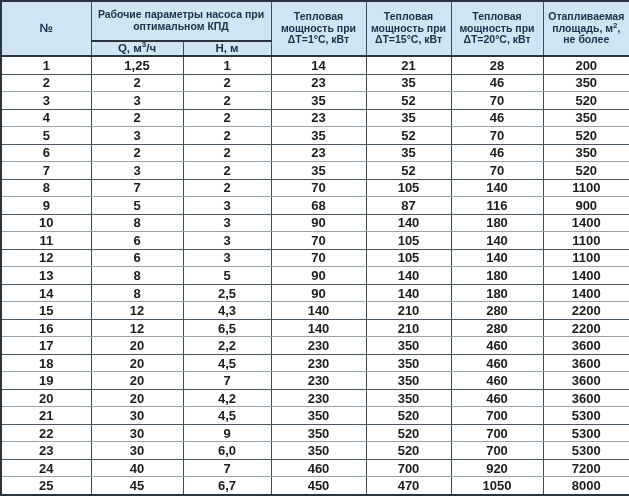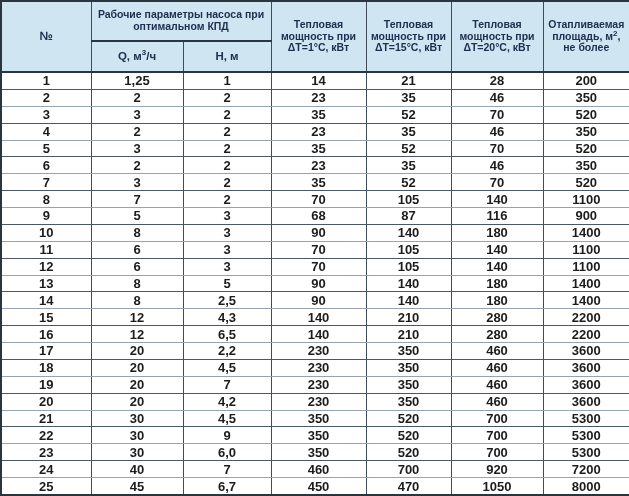--- a/index.html
+++ b/index.html
@@ -35,21 +35,21 @@
   
   thead th {
     background: #cfe5f2;
     color: #20304f;
     font-weight: bold;
     font-size: 10.5px;
     line-height: 1.12;
     border-bottom: 2px solid #2b3540;
   }
   thead tr.h1 th { height: 40px; }
-  thead tr.h2 th { height: 31px; font-size: 11.5px; }
+  thead tr.h2 th { height: 15px; font-size: 11.5px; }
   thead th.group { border-bottom: 2px solid #2b3540; }
   thead th.num-col { font-size: 12px; }
   thead sup { font-size: 8px; line-height: 0; }
   
   tbody td {
     height: 16px;
     font-size: 13px;
     font-weight: bold;
     color: #1c1c1c;
     background: #ffffff;

